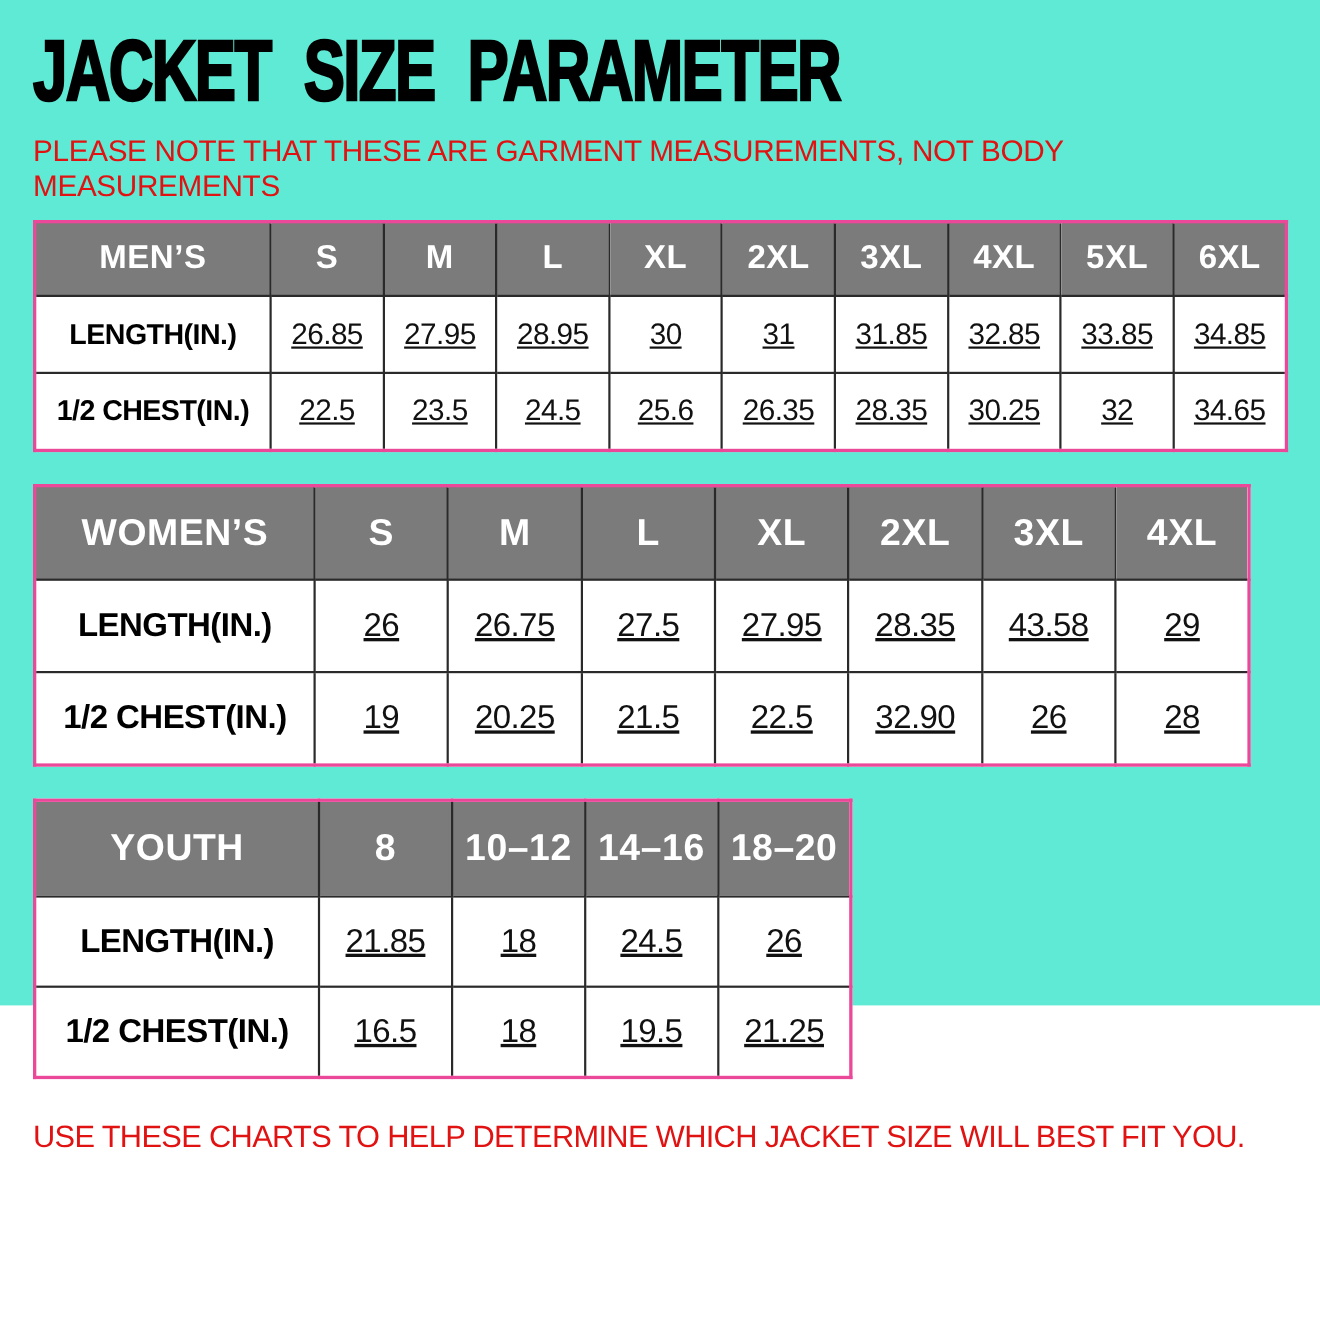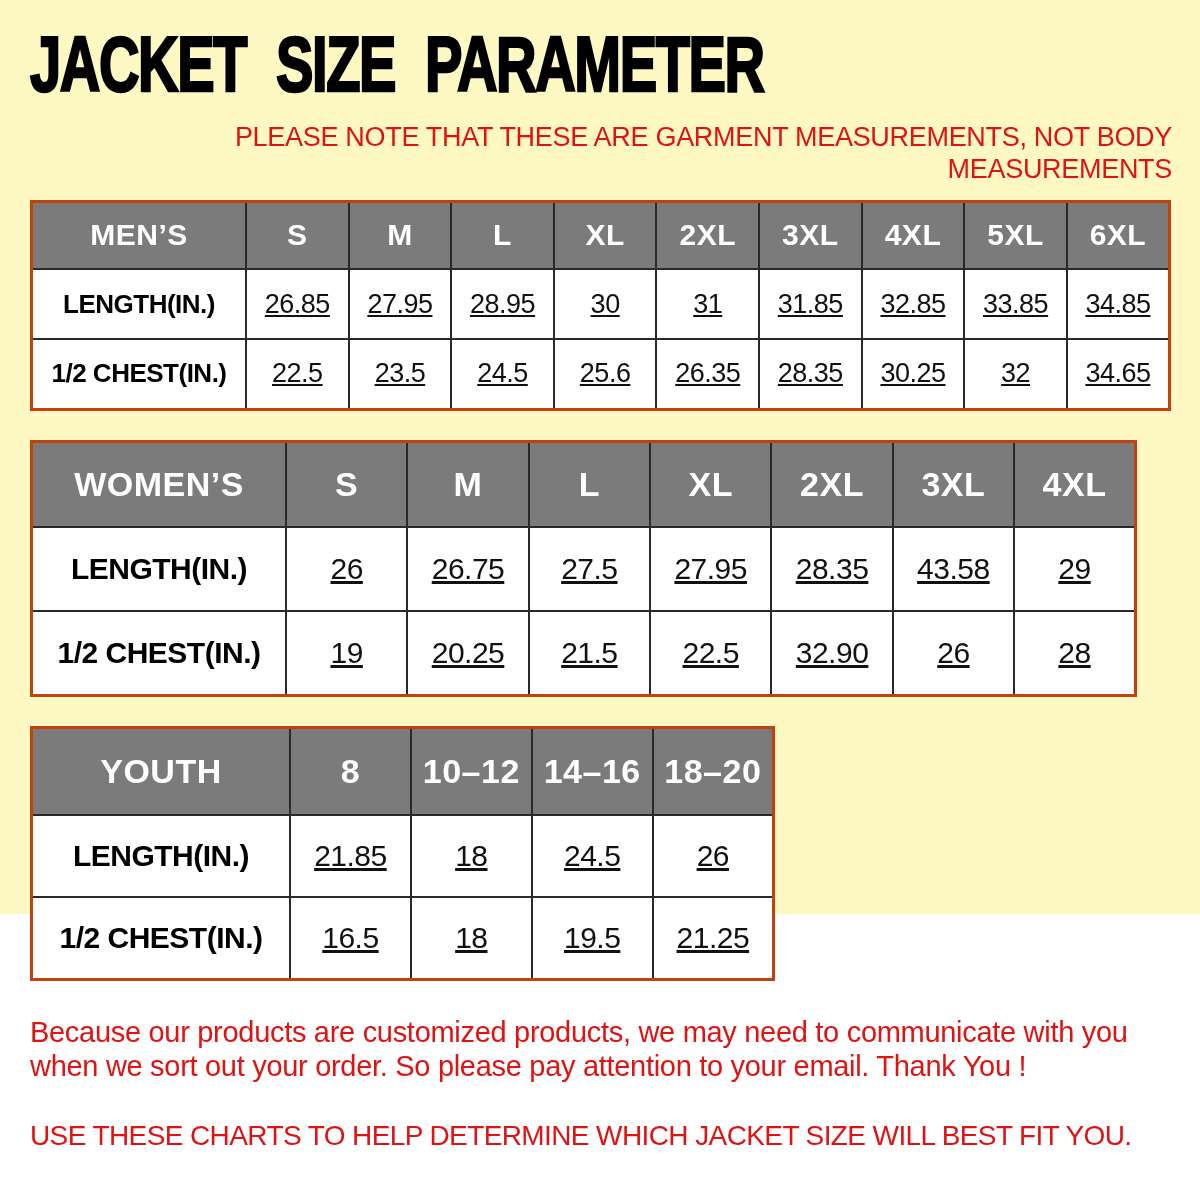--- a/index.html
+++ b/index.html
@@ -9,21 +9,21 @@
     width: 1200px;
     height: 1200px;
     overflow: hidden;
     font-family: "Liberation Sans", sans-serif;
   }
   .page {
     box-sizing: border-box;
     width: 1200px;
     height: 914px;
     padding: 24px 28px 0 30px;
-    background: #fef9c3;
+    background: #5eead4;
   }
   .title {
     margin: 0;
     font-size: 78px;
     line-height: 1.05;
     font-weight: bold;
     color: #000;
     letter-spacing: -2px;
     word-spacing: 22px;
     white-space: nowrap;
@@ -31,27 +31,26 @@
     transform-origin: 0 50%;
     -webkit-text-stroke: 2.5px #000;
   }
   .subtitle {
     margin: 16px 0 1px 0;
     color: #e11212;
     font-size: 27px;
     line-height: 1.18;
     font-weight: normal;
     letter-spacing: -0.3px;
-    text-align: right;
   }
   #tables { margin-top: 14px; }
   table.size-table {
     border-collapse: collapse;
     table-layout: fixed;
-    border: 3px solid #c2410c;
+    border: 3px solid #ec4899;
     margin: 0 0 29px 0;
     background: #fff;
   }
   table.size-table th, table.size-table td {
     border: 2px solid #2a2a2a;
     text-align: center;
     vertical-align: middle;
     padding: 0;
     overflow: hidden;
   }
@@ -208,17 +207,16 @@
             <th class="row-label">1/2 CHEST(IN.)</th>
             <td class="val">16.5</td>
             <td class="val">18</td>
             <td class="val">19.5</td>
             <td class="val">21.25</td>
           </tr>
         </tbody>
       </table>
     </div>
 
-  <p class="footer-note"><span>Because our products are customized products, we may need to communicate with you</span><br><span>when we sort out your order. So please pay attention to your email. Thank You !</span></p>
 
   <p class="footer-note second">USE THESE CHARTS TO HELP DETERMINE WHICH JACKET SIZE WILL BEST FIT YOU.</p>
 
 </div>
 
 </body></html>

